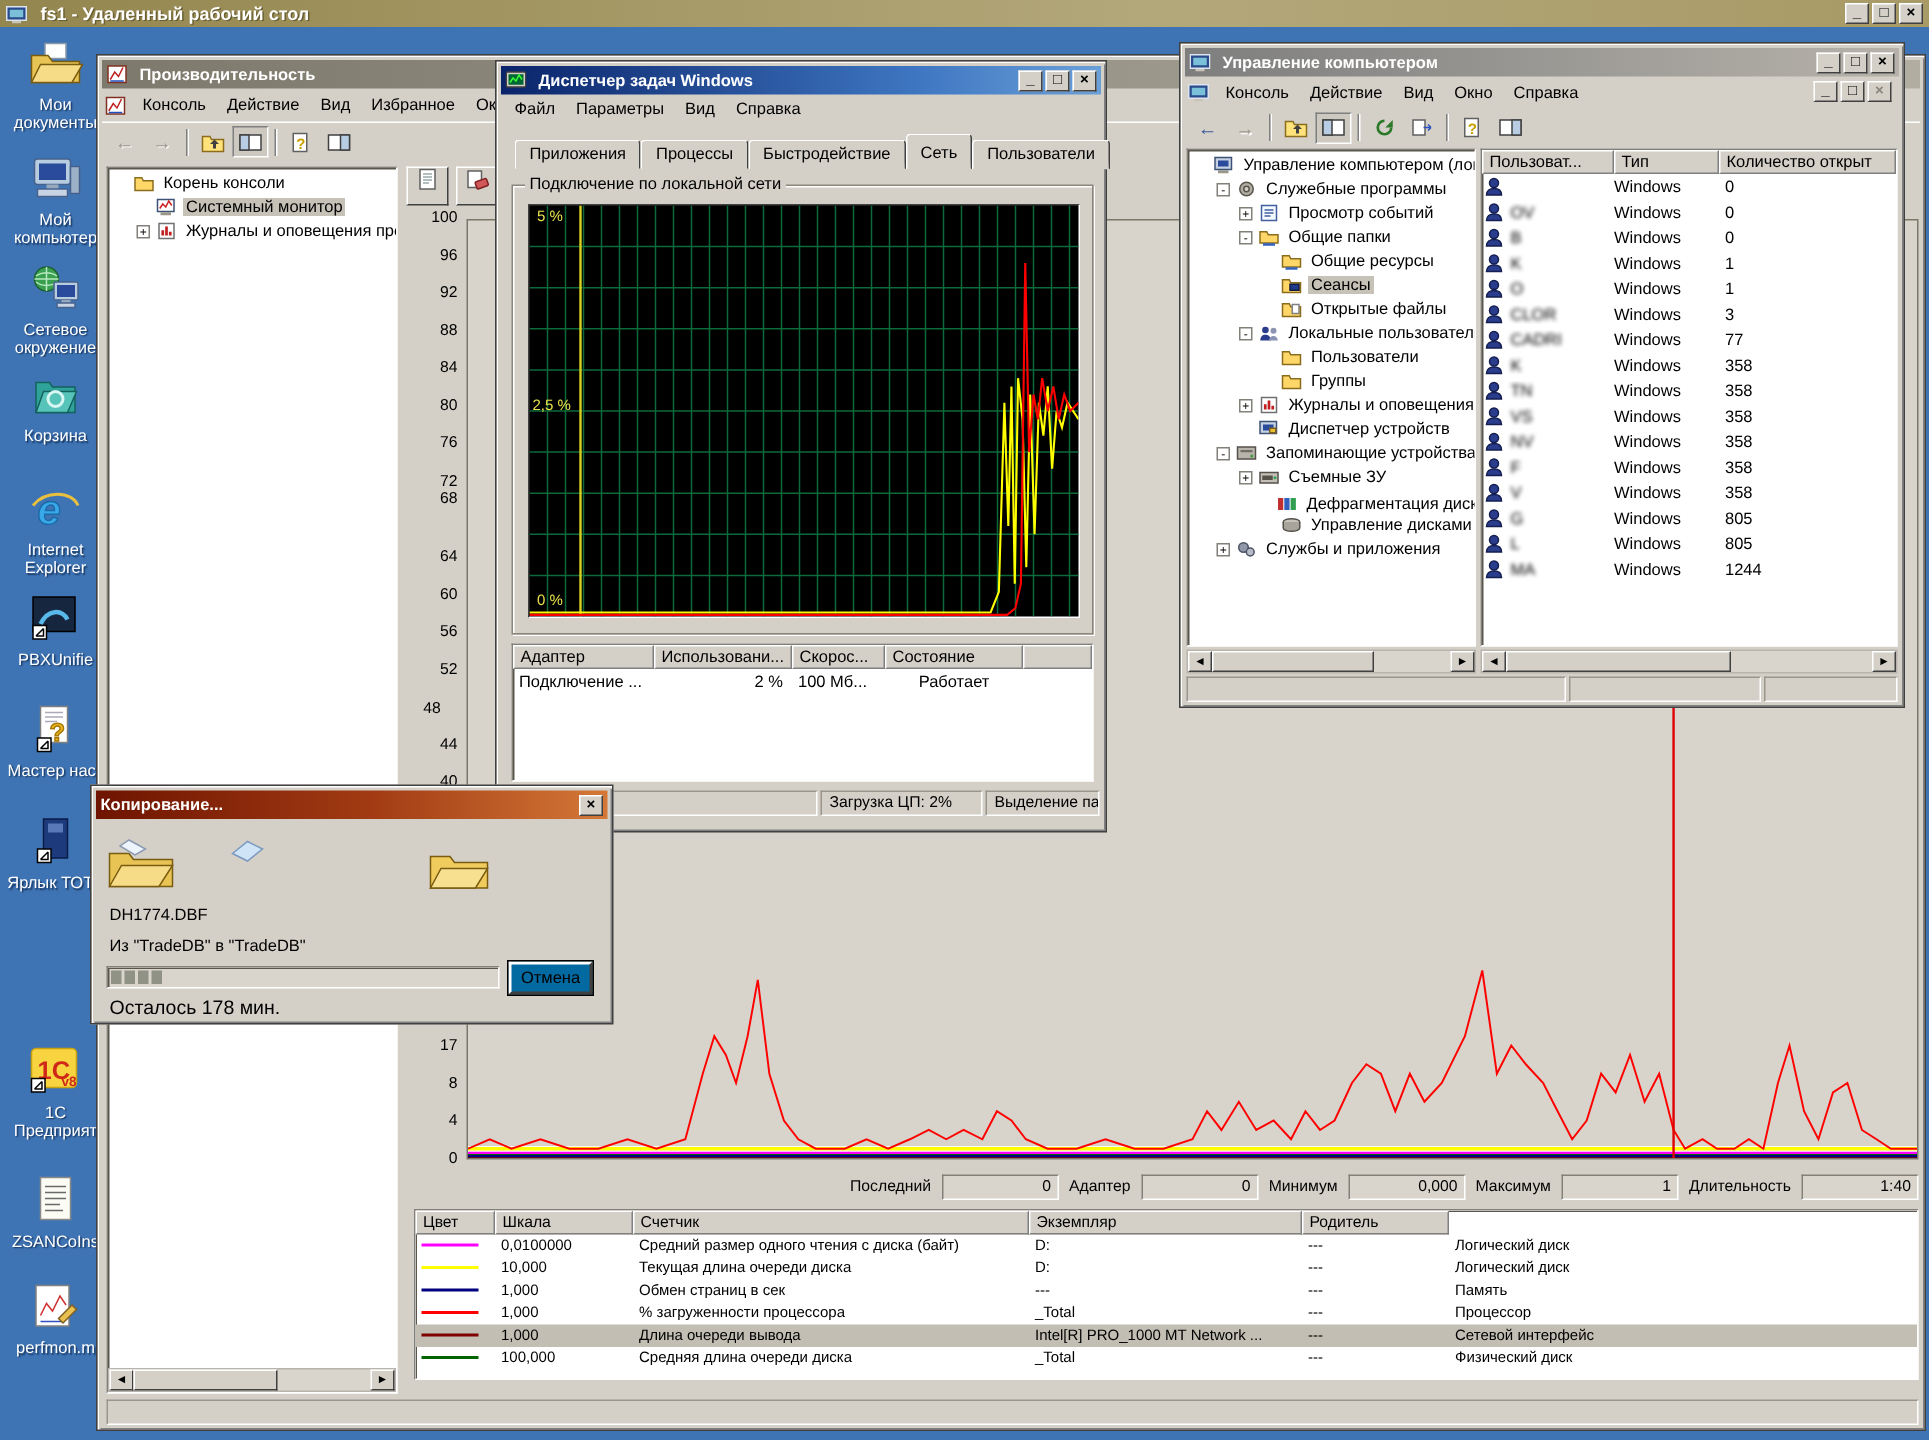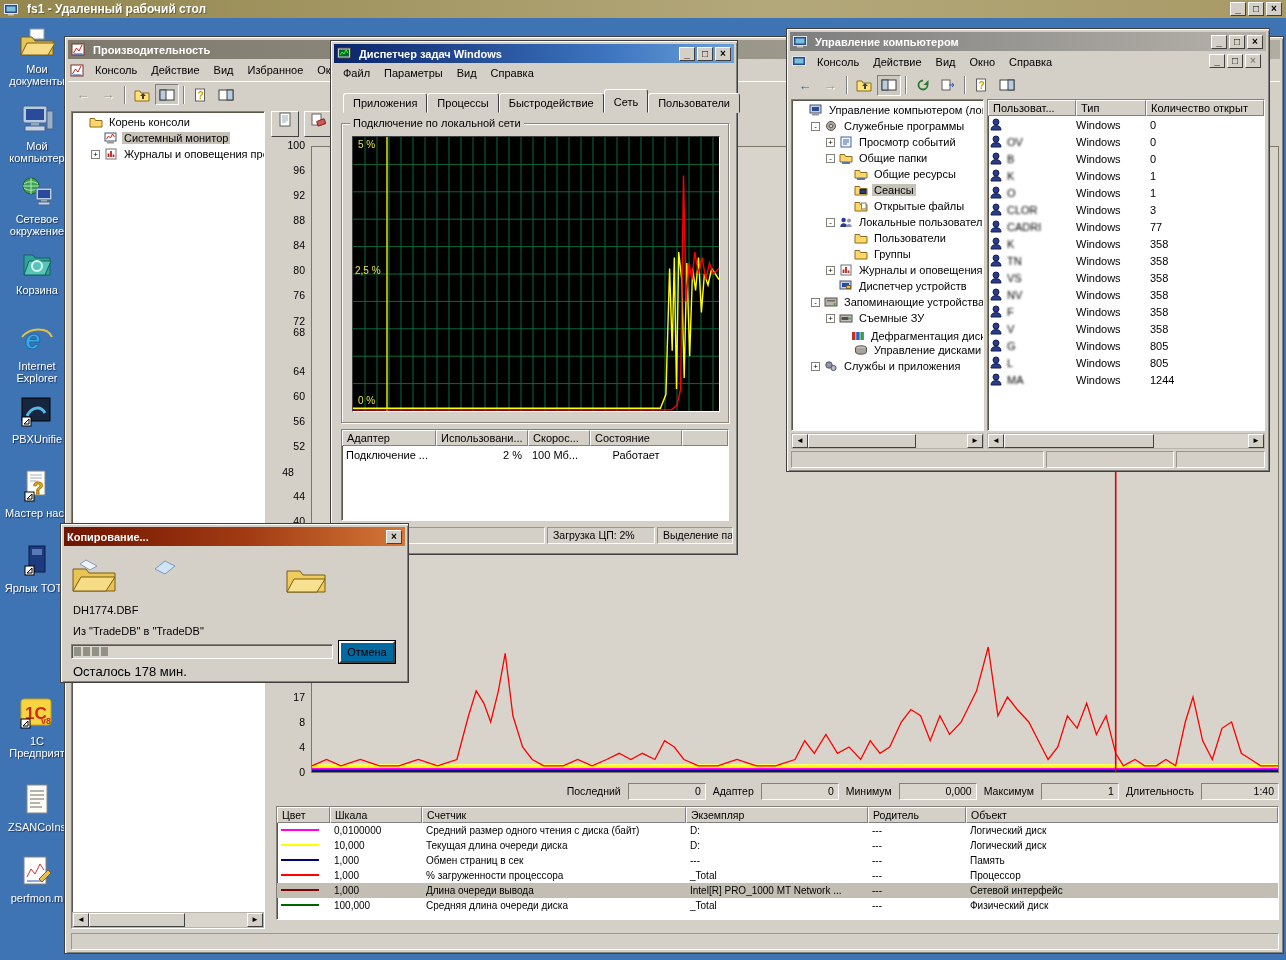--- a/index.html
+++ b/index.html
@@ -319,21 +319,20 @@
       <span class="statbox">1:40</span>
     </div>
 
     <div class="abs sunken" style="left:211px;top:769px;width:1003px;height:114px;overflow:hidden;">
       <div class="cgrid hdr" id="legend-head">
           <div>Цвет</div>
           <div>Шкала</div>
           <div>Счетчик</div>
           <div>Экземпляр</div>
           <div>Родитель</div>
-          <div>Объект</div>
         </div>
       <div id="legend-body">
           <div class="cgrid crow">
             <div>
               <div class="clr-line" style="background: rgb(255, 0, 255);"></div>
             </div>
             <div>0,0100000</div>
             <div>Средний размер одного чтения с диска (байт)</div>
             <div>D:</div>
             <div>---</div>

